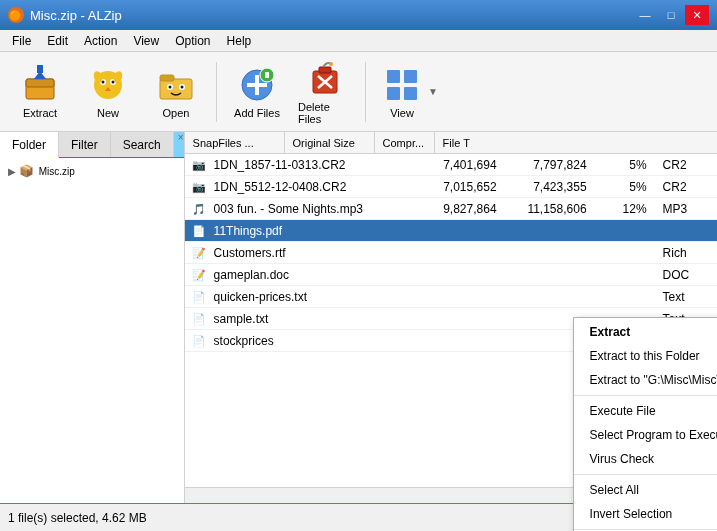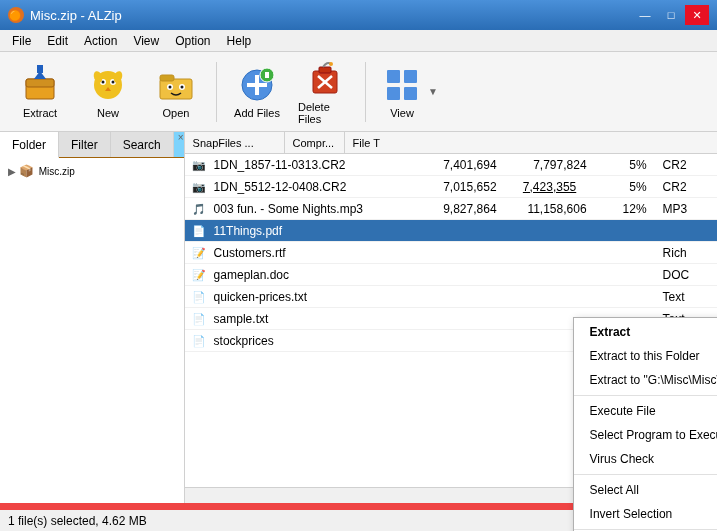--- a/index.html
+++ b/index.html
@@ -172,21 +172,21 @@
     }
     .file-icon { margin-right: 4px; font-size: 11px; }
 
     
     .hscroll { height: 16px; background: #f0f0f0; border-top: 1px solid #d0d0d0; }
 
     
     .status-bar {
       height: 28px;
       background: #f0f0f0;
-      border-top: 7px solid #ef4444;
+      border-top: 1px solid #ef4444;
       display: flex;
       align-items: center;
       padding: 0 8px;
       font-size: 12px;
     }
 
     
     .context-menu {
       position: absolute;
       top: 185px;
@@ -366,20 +366,21 @@
         <span>📦</span>
         <span class="tree-label">Misc.zip</span>
       </div>
     </div>
   </div>
 
   <div class="file-list-panel">
 
     <div class="file-list-header">
       <div class="col-header col-compressed">SnapFiles ...</div>
+      <div class="col-header col-original">Original Size</div>
       <div class="col-header col-ratio">Compr...</div>
       <div class="col-header col-type">File T</div>
     </div>
 
     <div class="file-list">
 
       <div class="file-row">
         <div class="file-cell col-filename">
           <span class="file-icon">📷</span>
           <span>1DN_1857-11-0313.CR2</span>
@@ -389,21 +390,21 @@
         <div class="file-cell col-ratio" style="text-align:right;">5%</div>
         <div class="file-cell col-type">CR2</div>
       </div>
 
       <div class="file-row">
         <div class="file-cell col-filename">
           <span class="file-icon">📷</span>
           <span>1DN_5512-12-0408.CR2</span>
         </div>
         <div class="file-cell col-compressed" style="text-align:right;">7,015,652</div>
-        <div class="file-cell col-original" style="text-align:center;text-decoration:underline;">7,423,355</div>
+        <div class="file-cell col-original" style="text-align:right;">7,423,355</div>
         <div class="file-cell col-ratio" style="text-align:right;">5%</div>
         <div class="file-cell col-type">CR2</div>
       </div>
 
       <div class="file-row">
         <div class="file-cell col-filename">
           <span class="file-icon">🎵</span>
           <span>003 fun. - Some Nights.mp3</span>
         </div>
         <div class="file-cell col-compressed" style="text-align:right;">9,827,864</div>

